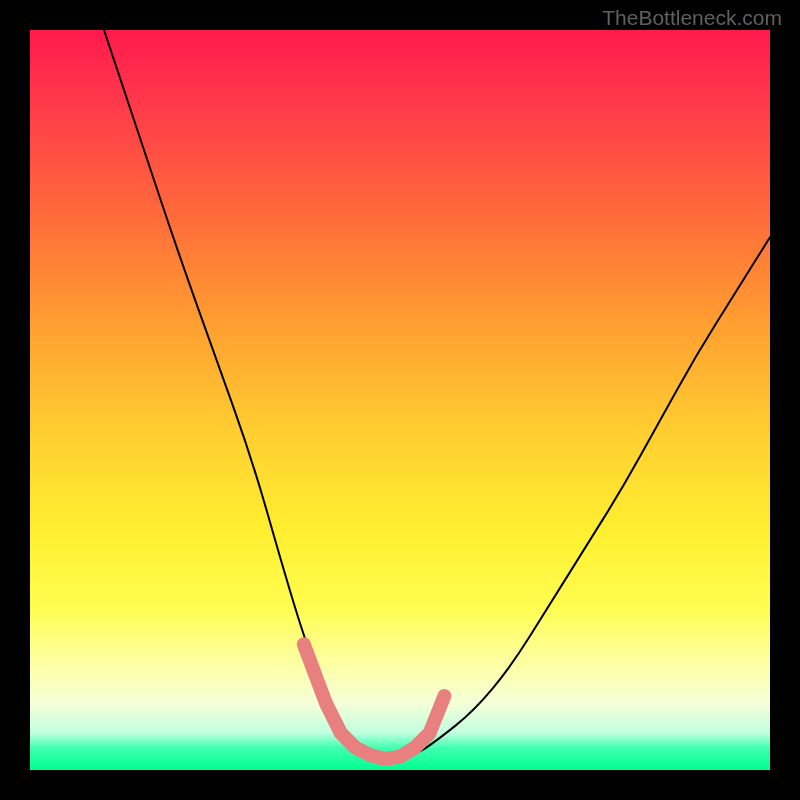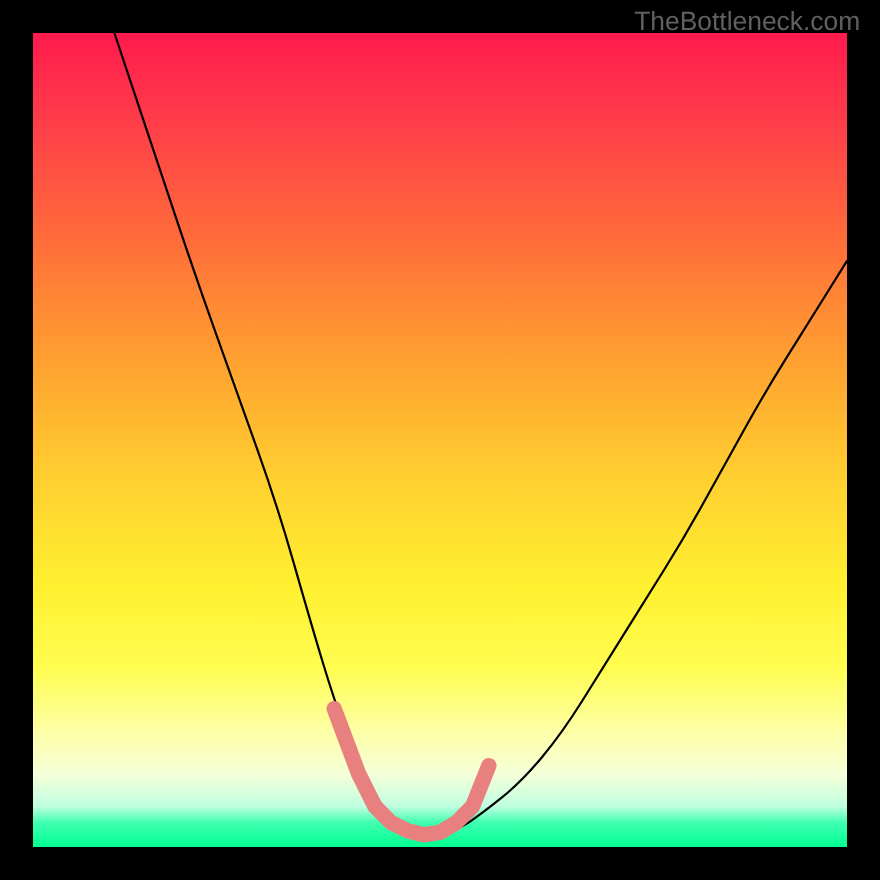--- a/index.html
+++ b/index.html
@@ -9,21 +9,21 @@
     height: 800px;
     background: #000;
     position: relative;
     font-family: Arial, sans-serif;
   }
   .watermark {
     position: absolute;
     top: 6px;
     right: 18px;
     color: #606060;
-    font-size: 24px;
+    font-size: 21px;
     font-weight: 500;
     z-index: 10;
   }
   .plot-area {
     position: absolute;
     left: 30px;
     top: 30px;
     width: 740px;
     height: 740px;
     background: linear-gradient(to bottom,

